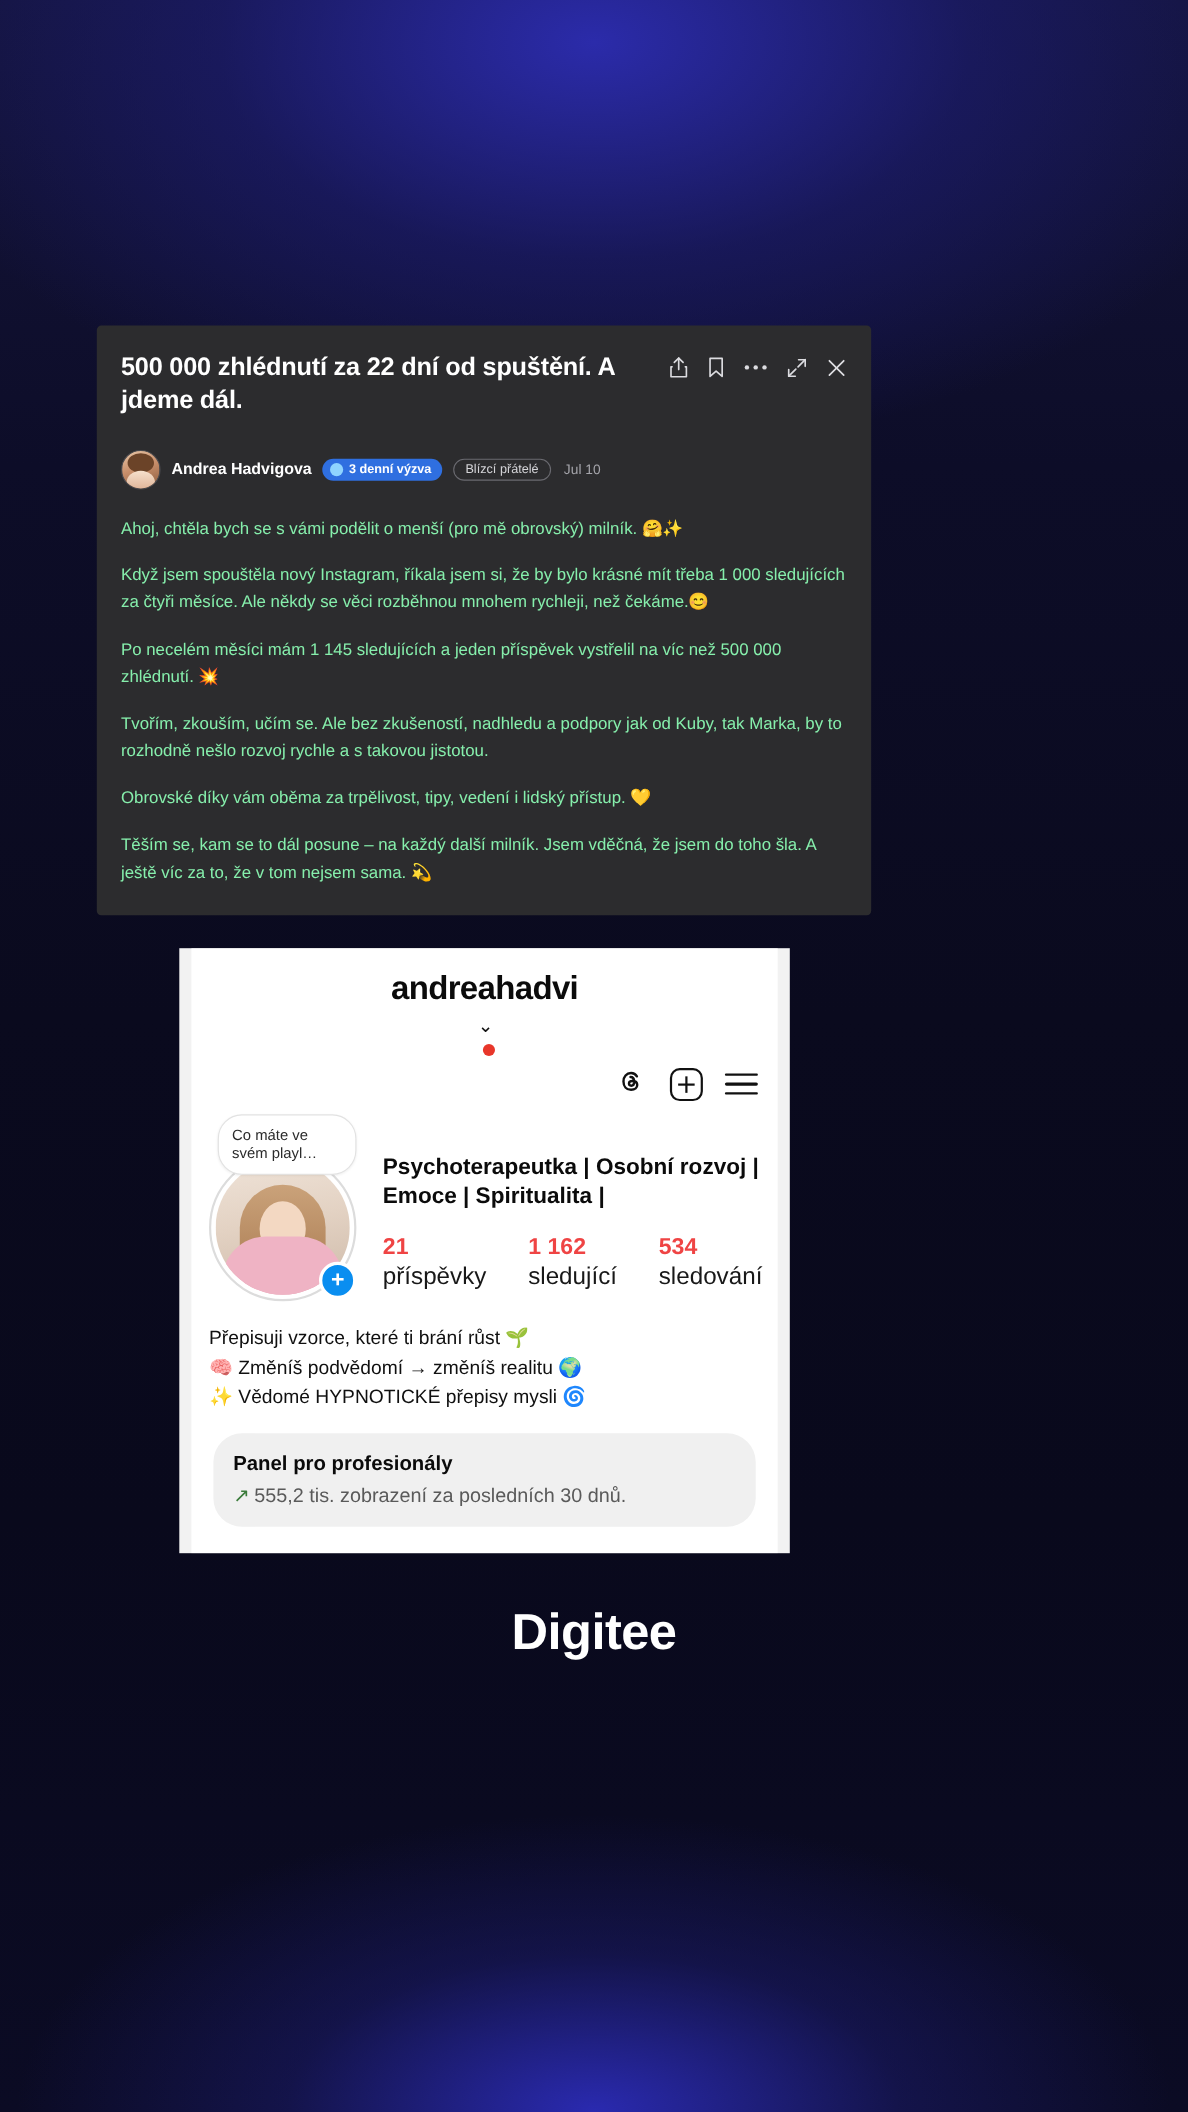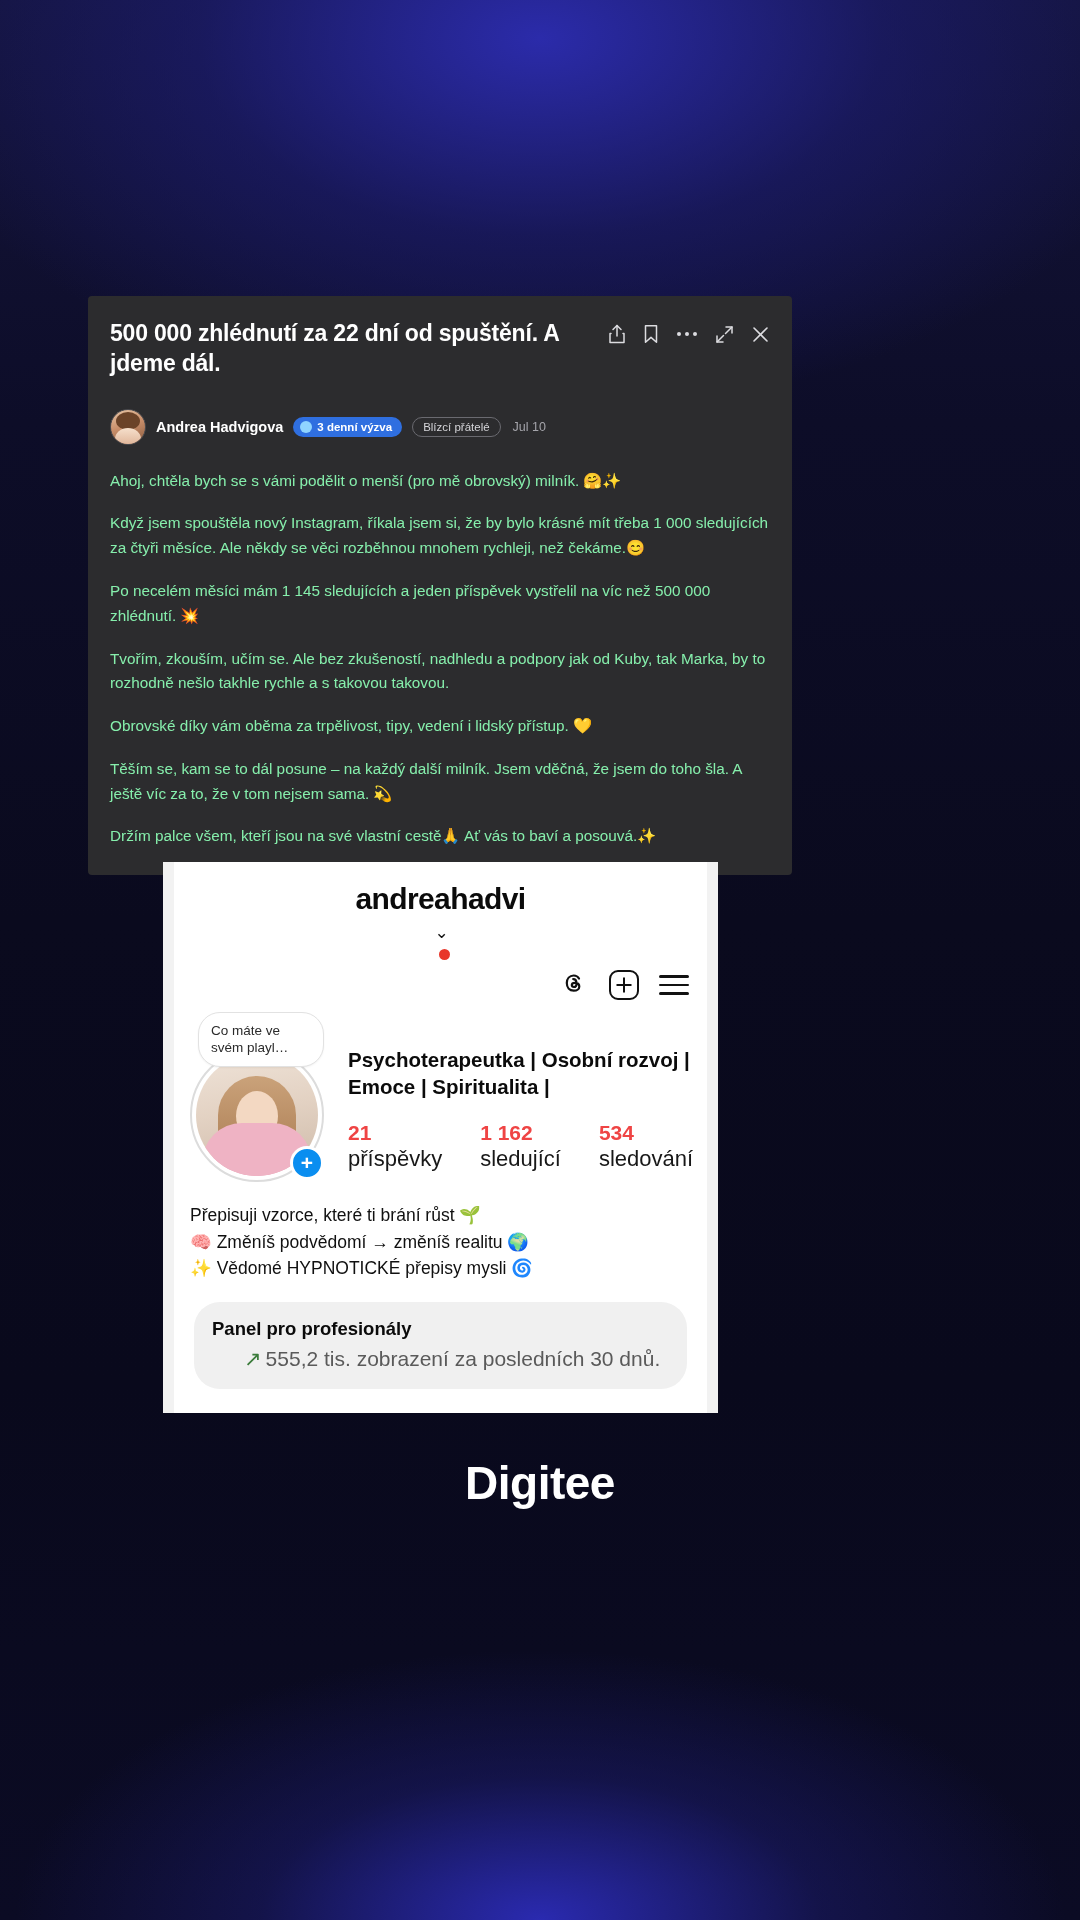--- a/index.html
+++ b/index.html
@@ -305,23 +305,22 @@
     border-radius: 26px;
     padding: 16px 18px 18px 18px;
   }
   .ig-panel-title {
     font-size: 18.5px;
     font-weight: bold;
     color: #0b0b0b;
   }
   .ig-panel-sub {
     margin-top: 7px;
-    font-size: 21px;
+    font-size: 18px;
     color: #5a5a5a;
-    margin-left: 32px;
   }
   .ig-panel-sub .arr { color: #3b7c3b; margin-right: 4px; }
 
   
   .brand {
     position: absolute;
     left: 0; right: 0;
     top: 1456px;
     text-align: center;
     color: #ffffff;
@@ -382,24 +381,23 @@
       <span>3 denní výzva</span>
     </div>
     <div class="badge-friends">Blízcí přátelé</div>
     <div class="post-date">Jul 10</div>
   </div>
 
   <div class="post-body">
     <p>Ahoj, chtěla bych se s vámi podělit o menší (pro mě obrovský) milník. 🤗✨</p>
     <p>Když jsem spouštěla nový Instagram, říkala jsem si, že by bylo krásné mít třeba 1 000 sledujících za čtyři měsíce. Ale někdy se věci rozběhnou mnohem rychleji, než čekáme.😊</p>
     <p>Po necelém měsíci mám 1 145 sledujících a jeden příspěvek vystřelil na víc než 500 000 zhlédnutí. 💥</p>
-    <p>Tvořím, zkouším, učím se. Ale bez zkušeností, nadhledu a podpory jak od Kuby, tak Marka, by to rozhodně nešlo takhle rychle a s takovou takovou.</p>
+    <p>Tvořím, zkouším, učím se. Ale bez zkušeností, nadhledu a podpory jak od Kuby, tak Marka, by to rozhodně nešlo rozvoj rychle a s takovou jistotou.</p>
     <p>Obrovské díky vám oběma za trpělivost, tipy, vedení i lidský přístup. 💛</p>
     <p>Těším se, kam se to dál posune – na každý další milník. Jsem vděčná, že jsem do toho šla. A ještě víc za to, že v tom nejsem sama. 💫</p>
-    <p>Držím palce všem, kteří jsou na své vlastní cestě🙏 Ať vás to baví a posouvá.✨</p>
   </div>
 </div>
 
 <div class="ig-shot">
   <div class="ig-inner">
 
     <div class="ig-topbar">
       <span class="ig-username">andreahadvi</span>
       <span class="ig-chev">⌄</span>
       <span class="ig-reddot"></span>

